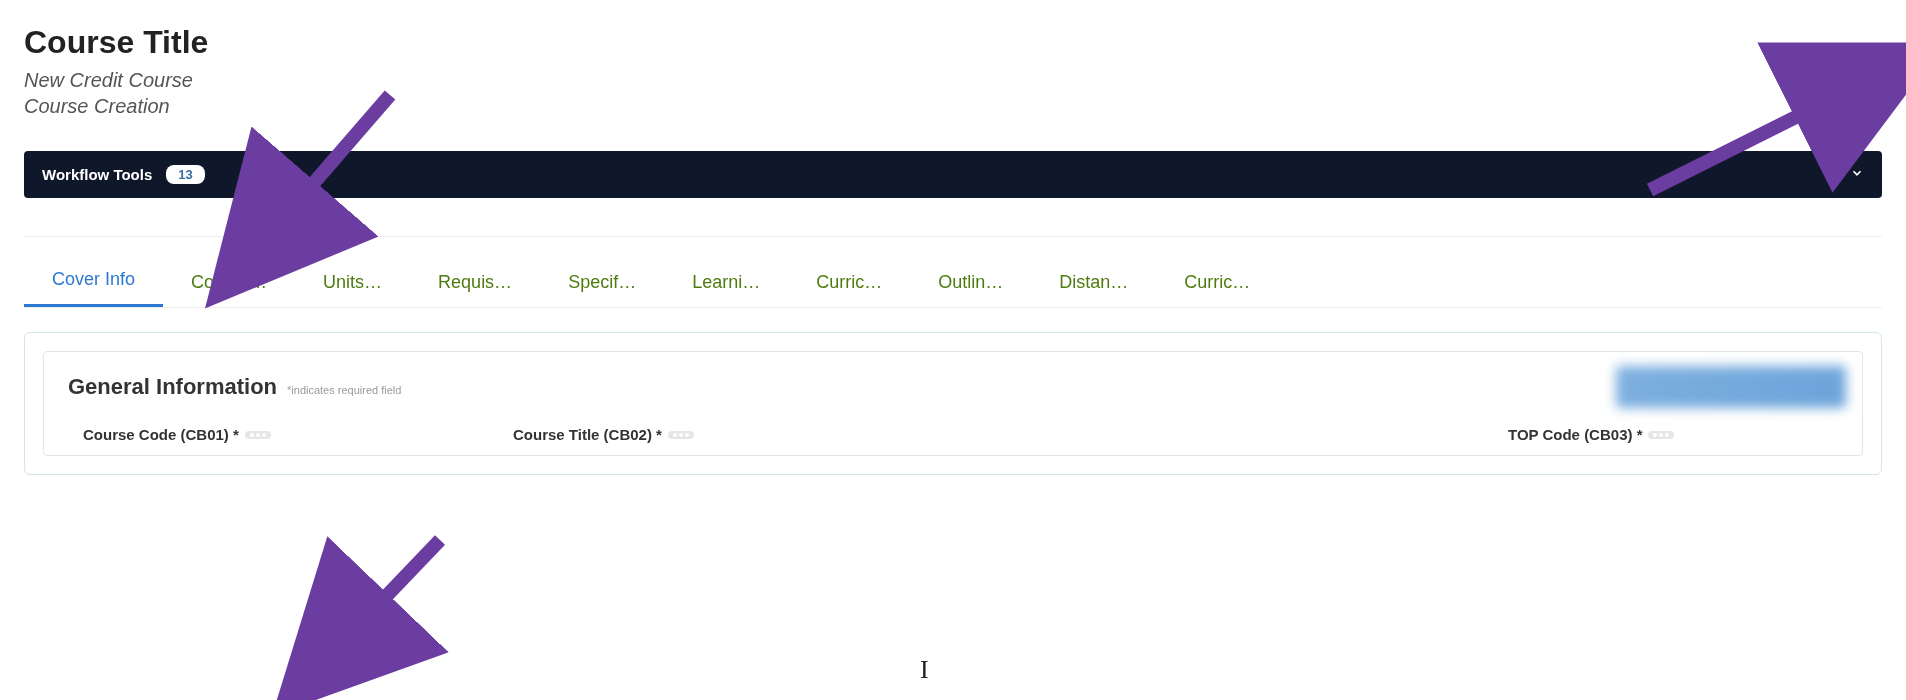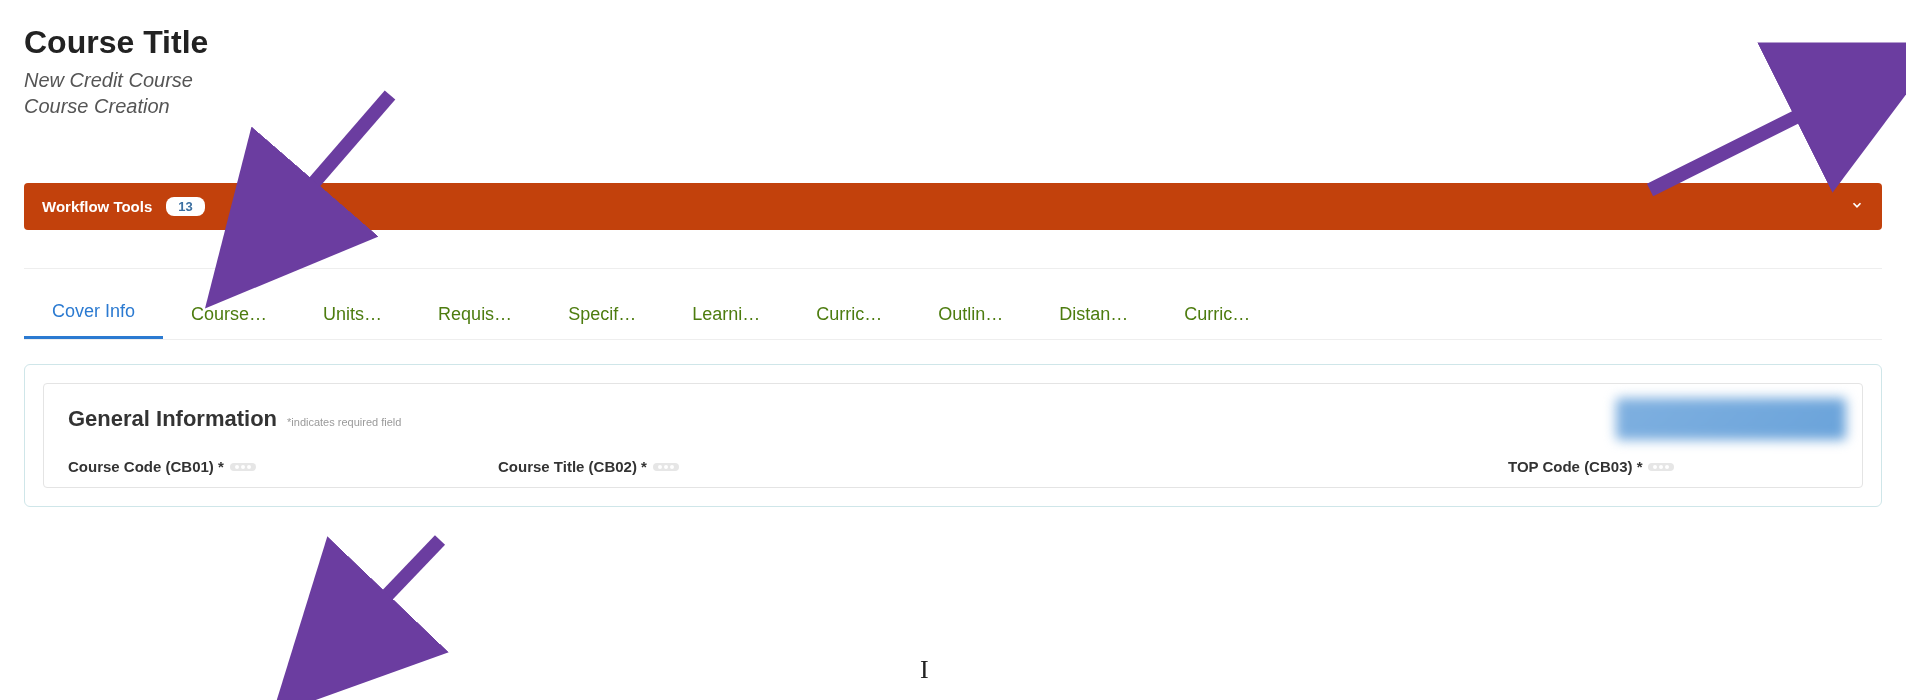--- a/index.html
+++ b/index.html
@@ -34,22 +34,22 @@
       align-items: center;
       justify-content: center;
       background: #fff;
       font-style: italic;
       font-family: Georgia, serif;
       font-weight: bold;
       font-size: 18px;
       cursor: pointer;
     }
     .workflow-bar {
-      margin-top: 64px;
-      background: #c2410c;
+      margin-top: 32px;
+      background: #0f172a;
       color: #fff;
       border-radius: 4px;
       padding: 14px 18px;
       display: flex;
       align-items: center;
       justify-content: space-between;
       cursor: pointer;
     }
     .workflow-left {
       display: flex;
@@ -127,20 +127,21 @@
       right: 16px;
       width: 230px;
       height: 42px;
       background: linear-gradient(135deg, #7fb0e0, #6aa3da);
       border-radius: 4px;
       filter: blur(6px);
     }
     .field-row {
       display: flex;
       gap: 60px;
+      margin-left: 15px;
     }
     .field-label {
       font-size: 15px;
       font-weight: bold;
       color: #333;
       display: flex;
       align-items: center;
       gap: 6px;
     }
     .dots-icon {

